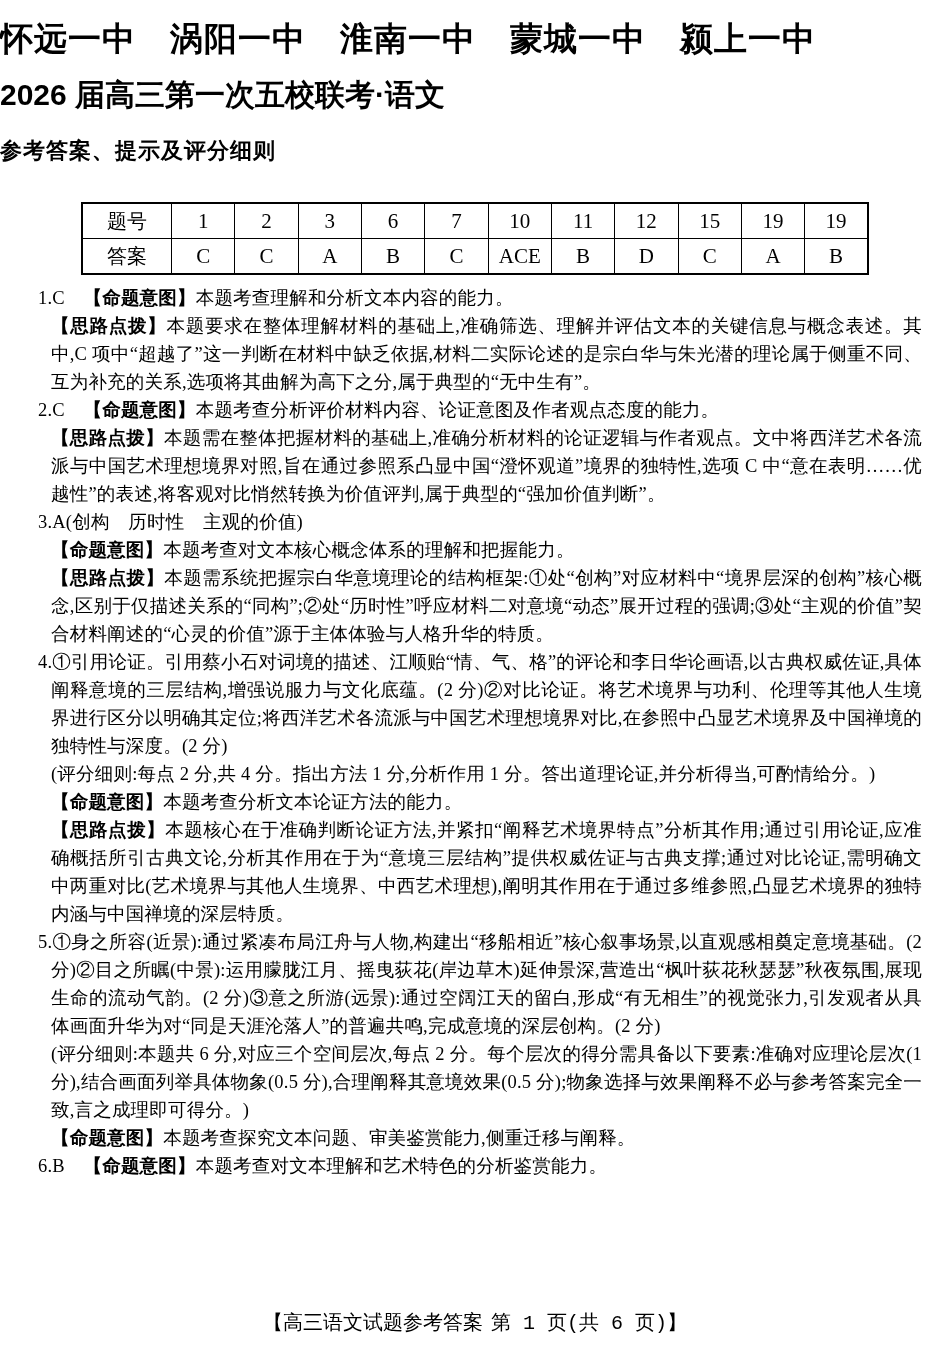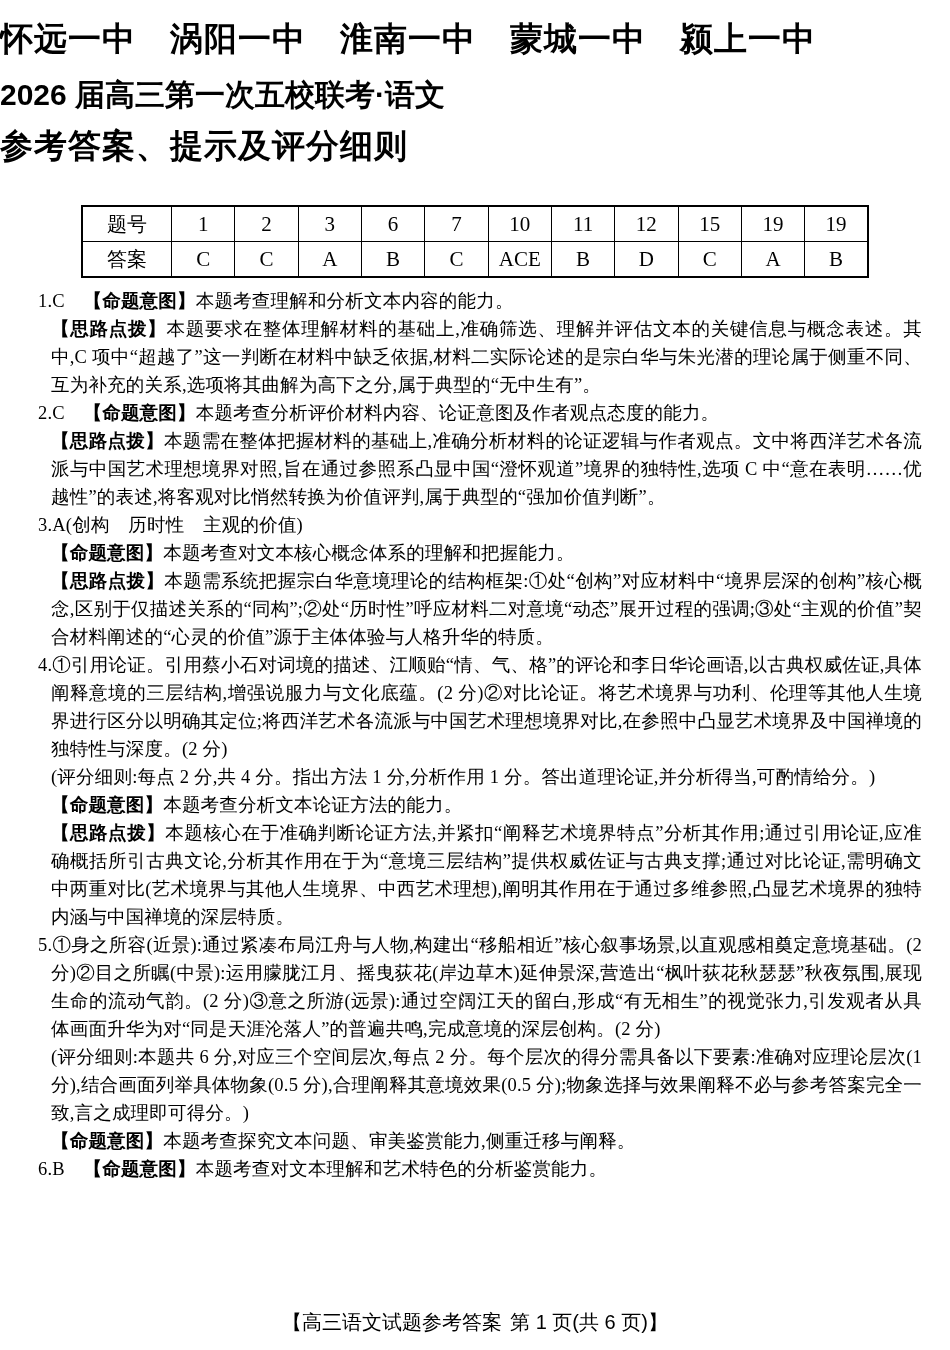--- a/index.html
+++ b/index.html
@@ -6,21 +6,21 @@
   .page {
     width:950px; height:1350px; position:relative; box-sizing:border-box;
     background:#ffffff; color:#000;
     font-family:"Liberation Serif","DejaVu Serif",serif;
     overflow:hidden;
   }
   .hd { text-align:left; font-weight:bold; color:#000;
         font-family:"Liberation Sans","DejaVu Sans",sans-serif; }
   .hd1 { font-size:33px; padding-top:17px; letter-spacing:1px; }
   .hd2 { font-size:30px; margin-top:13px; }
-  .hd3 { font-size:33px; margin-top:8px; letter-spacing:1px; }
+  .hd3 { font-size:22px; margin-top:20px; letter-spacing:1px; }
 
   table.ans {
     width:788px; margin:36px auto 0 auto; border-collapse:collapse;
     border:2px solid #000; font-size:21px; table-layout:fixed;
   }
   table.ans td {
     border:1px solid #000; text-align:center; vertical-align:middle;
     height:34px; padding:0; font-family:"Liberation Serif","DejaVu Serif",serif;
   }
   table.ans td.hdr { width:88px; font-size:20px; }
@@ -36,21 +36,21 @@
   .label { font-weight:bold;
            font-family:"Liberation Sans","DejaVu Sans",sans-serif; }
 
   .page-footer {
     position:absolute; left:0; bottom:14px; width:100%;
     text-align:center; font-size:20px;
   }
   .footer-title { font-weight:normal;
     font-family:"Liberation Sans","DejaVu Sans",sans-serif;margin-top:12px; }
   .footer-page { margin-left:8px;
-    font-family:Liberation Sans, sans-serif; }
+    font-family:Liberation Mono, monospace; }
 </style>
 </head>
 <body>
 
 <div class="page">
 
   <div class="hd hd1">怀远一中　涡阳一中　淮南一中　蒙城一中　颍上一中</div>
   <div class="hd hd2">2026 届高三第一次五校联考·语文</div>
   <div class="hd hd3">参考答案、提示及评分细则</div>
 

